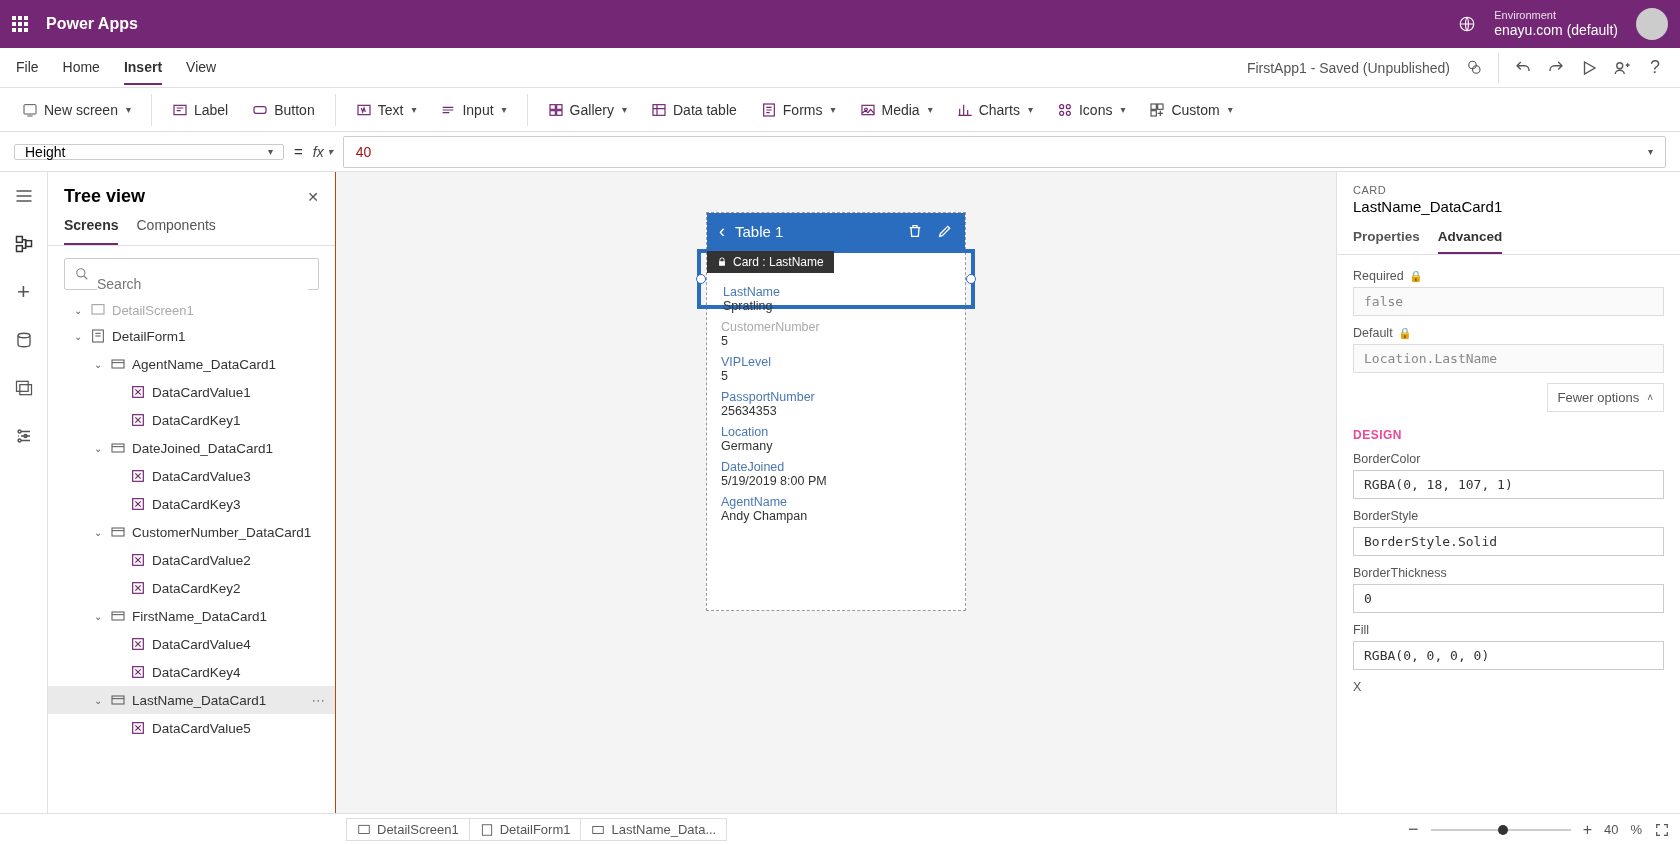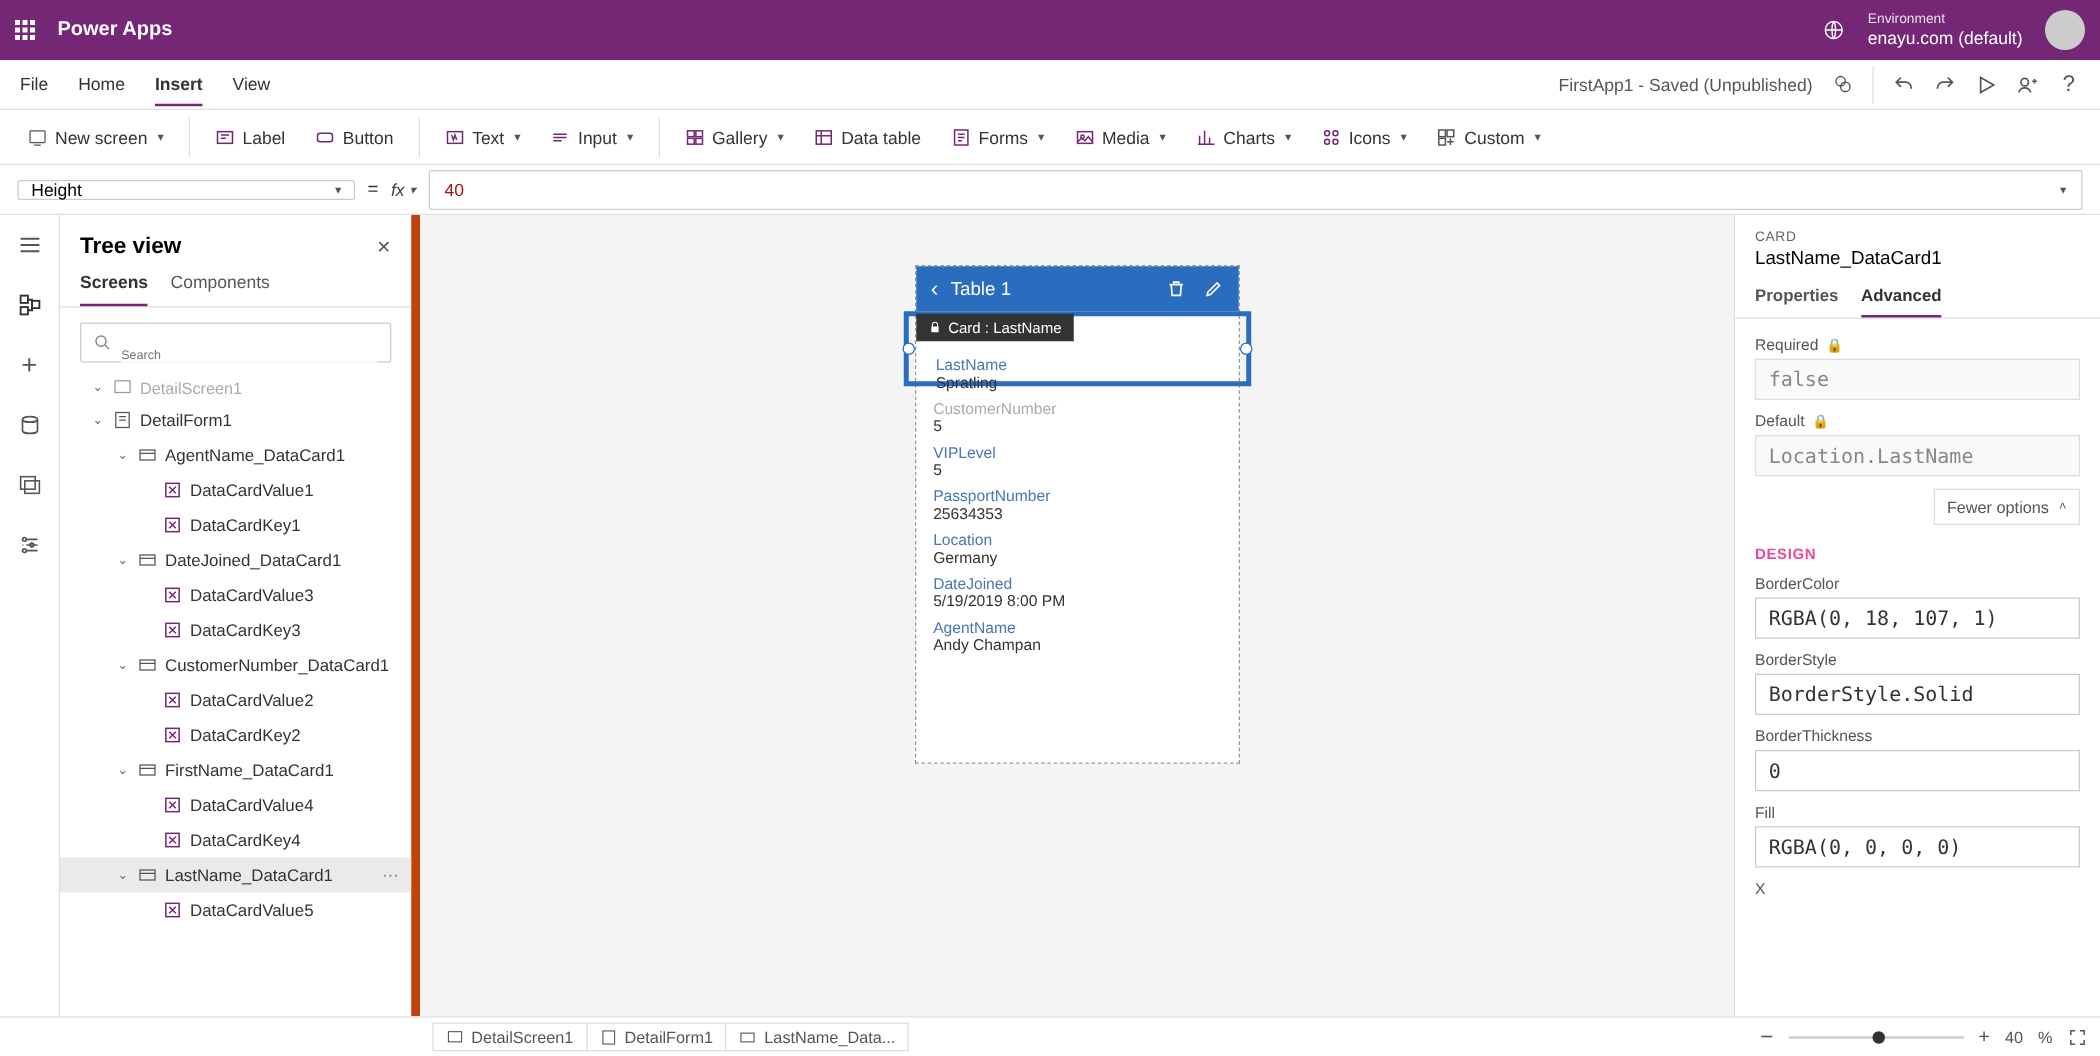--- a/index.html
+++ b/index.html
@@ -41,29 +41,29 @@
 .formula-input { flex: 1; height: 32px; border: 1px solid #ccc; border-radius: 2px; padding: 0 12px; font-size: 14px; color: #a31515; display:flex; align-items:center; justify-content: space-between; }
 
 
 .main { display: flex; height: calc(845px - 48px - 40px - 44px - 40px - 32px); }
 
 
 .leftrail { width: 48px; border-right: 1px solid #e0e0e0; display: flex; flex-direction: column; align-items: center; padding-top: 12px; gap: 24px; }
 .rail-btn { width: 24px; height: 24px; display: flex; align-items: center; justify-content: center; color: #555; cursor: pointer; }
 
 
-.treepanel { width: 288px; border-right: 7px solid #c2410c; display: flex; flex-direction: column; }
+.treepanel { width: 288px; border-right: 1px solid #c2410c; display: flex; flex-direction: column; }
 .tree-header { padding: 14px 16px 4px; display: flex; justify-content: space-between; align-items: center; }
 .tree-title { font-size: 18px; font-weight: 600; }
 .close-x { cursor: pointer; color: #555; font-size: 14px; }
 .tree-tabs { display: flex; gap: 18px; padding: 0 16px; border-bottom: 1px solid #e0e0e0; }
 .tree-tab { padding: 6px 0 10px; font-size: 14px; color: #555; cursor: pointer; }
 .tree-tab.active { color: #333; font-weight: 600; border-bottom: 2px solid #742774; }
 .tree-search { margin: 12px 16px; border: 1px solid #ccc; height: 32px; display: flex; align-items: center; padding: 0 10px; gap: 8px; border-radius: 2px; }
-.tree-search input { border: none; outline: none; font-size: 10px; flex: 1; margin-top: 20px; }
+.tree-search input { border: none; outline: none; font-size: 14px; flex: 1; margin-top: 20px; }
 .tree-body { flex: 1; overflow-y: auto; padding-bottom: 10px; position:relative; }
 .tree-row { display: flex; align-items: center; gap: 6px; padding: 6px 10px; font-size: 13.5px; color: #333; cursor: pointer; white-space: nowrap; }
 .tree-row.selected { background: #eaeaea; }
 .tree-caret { font-size: 10px; color: #666; width: 10px; }
 .tree-icon { width: 16px; height: 16px; color: #742774; flex-shrink:0; }
 .indent-1 { padding-left: 26px; }
 .indent-2 { padding-left: 46px; }
 .indent-3 { padding-left: 66px; }
 .tree-more { margin-left: auto; color: #888; }
 .cutoff-top { color:#aaa; padding: 0px 26px 4px; font-size:13px; border-bottom:none;}
@@ -78,29 +78,29 @@
 .field { margin-bottom: 7px; }
 .field-label { color: #4a77b3; font-size: 12.5px; }
 .field-value { color: #333; }
 .sel-wrap { position: absolute; border: 4px solid #2a6dbf; left: -10px; right: -10px; padding: 0; top:36px; height:60px; }
 .sel-wrap::before, .sel-wrap::after { content:''; position:absolute; width:8px; height:8px; background:#fff; border:1px solid #2a6dbf; border-radius:50%; }
 .sel-wrap::before { top:50%; left:-5px; transform:translateY(-50%);}
 .sel-wrap::after { top:50%; right:-5px; transform:translateY(-50%);}
 .card-tooltip { position:absolute; top:-2px; left:6px; background:#333; color:#fff; font-size:12px; padding:4px 10px; display:flex; align-items:center; gap:6px; z-index:5;}
 
 
-.rightpanel { width: 293px; border-left: 1px solid #e0e0e0; display: flex; flex-direction: column; padding: 12px 0 0; overflow-y:auto; }
+.rightpanel { width: 344px; border-left: 1px solid #e0e0e0; display: flex; flex-direction: column; padding: 12px 0 0; overflow-y:auto; }
 .rp-super { font-size: 11px; color: #666; padding: 0 16px; letter-spacing:0.5px; }
 .rp-title { font-size: 15px; padding: 2px 16px 10px; }
 .rp-tabs { display: flex; gap: 18px; padding: 0 16px; border-bottom: 1px solid #e0e0e0; }
 .rp-tab { padding: 4px 0 8px; font-size: 13.5px; color: #555; cursor:pointer;font-weight:bold; }
 .rp-tab.active { color: #333; font-weight: 600; border-bottom: 2px solid #742774; }
 .rp-body { padding: 10px 16px; font-size: 13px; color: #555; }
 .rp-prop-label { font-size: 12.5px; color: #555; margin-top: 4px; margin-bottom: 4px; display:flex; align-items:center; gap:6px;}
-.rp-input { width: 100%; border: 1px solid #ddd; background: #fafafa; padding: 6px 10px; font-family: Consolas, monospace; font-size: 16px; margin-bottom: 10px; color:#888; }
+.rp-input { width: 100%; border: 1px solid #ddd; background: #fafafa; padding: 6px 10px; font-family: Consolas, monospace; font-size: 13px; margin-bottom: 10px; color:#888; }
 .rp-input.active { color:#333; background:#fff; border-color:#ccc;}
 .fewer-opts { display:flex; justify-content:flex-end; align-items:center; gap:6px; border:1px solid #ddd; padding:6px 10px; width:fit-content; margin-left:auto; font-size:13px; cursor:pointer; }
 .rp-section-label { font-size: 12px; font-weight:600; color: #ec4899; margin: 16px 0 10px; letter-spacing:0.5px; }
 .lock-icon { font-size: 11px; color:#999; }
 
 
 .bottombar { height: 32px; border-top: 1px solid #e0e0e0; display: flex; align-items: center; padding: 0 10px; justify-content: space-between; font-size: 13px; color: #555; background:#fff; position:relative; }
 .breadcrumb { display: flex; align-items: center; gap: 0; }
 .bc-item { display: flex; align-items: center; gap: 6px; padding: 3px 10px; border: 1px solid #ddd; position:relative; background:#fff; }
 .bc-item:not(:first-child) { margin-left:-1px; }

